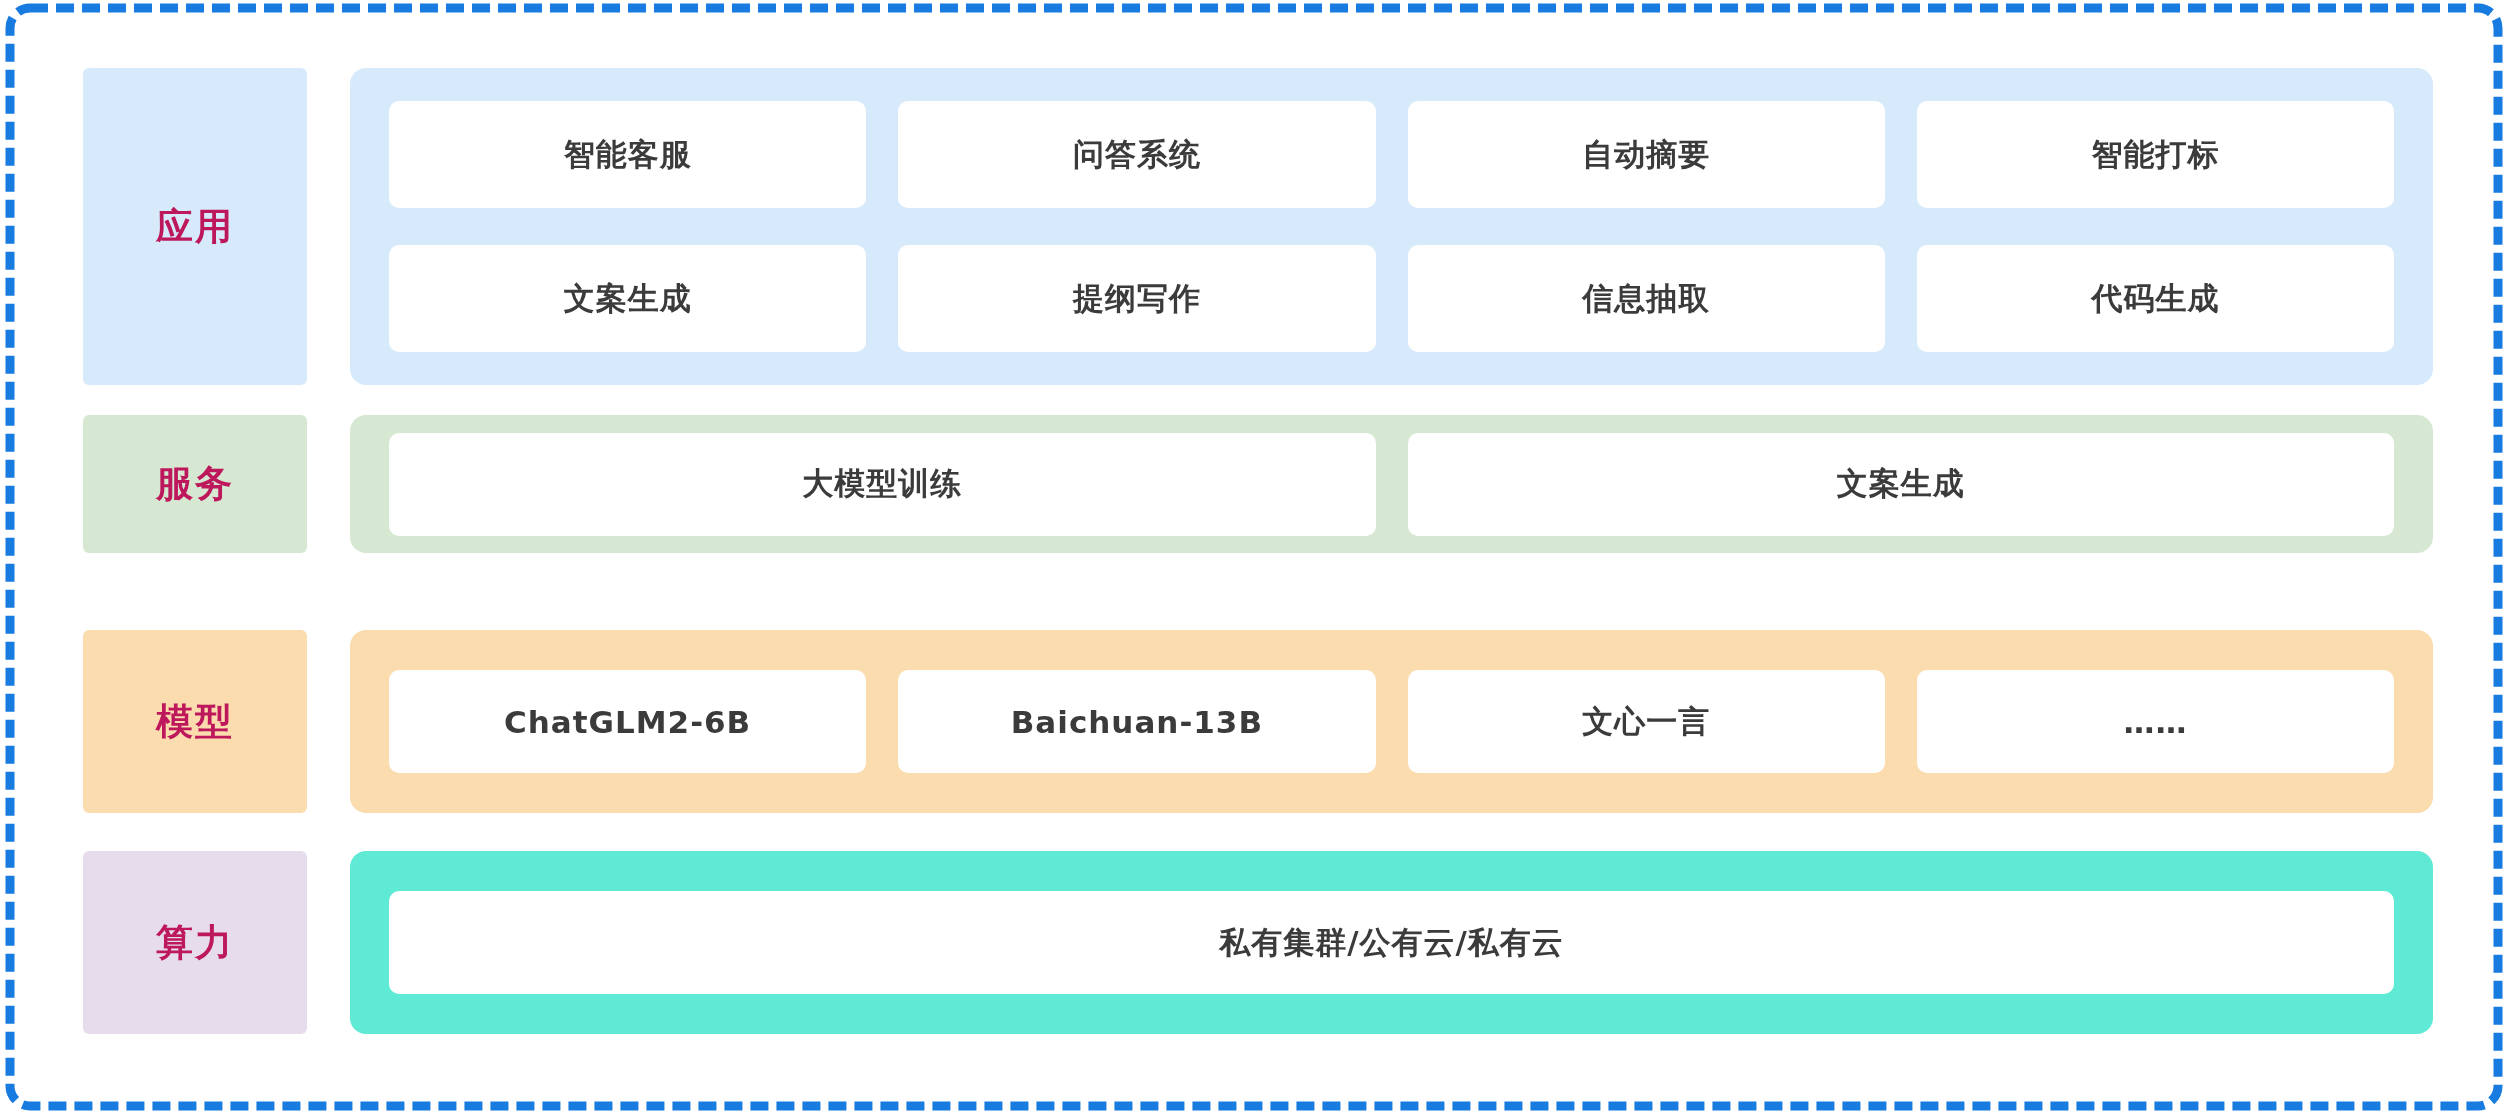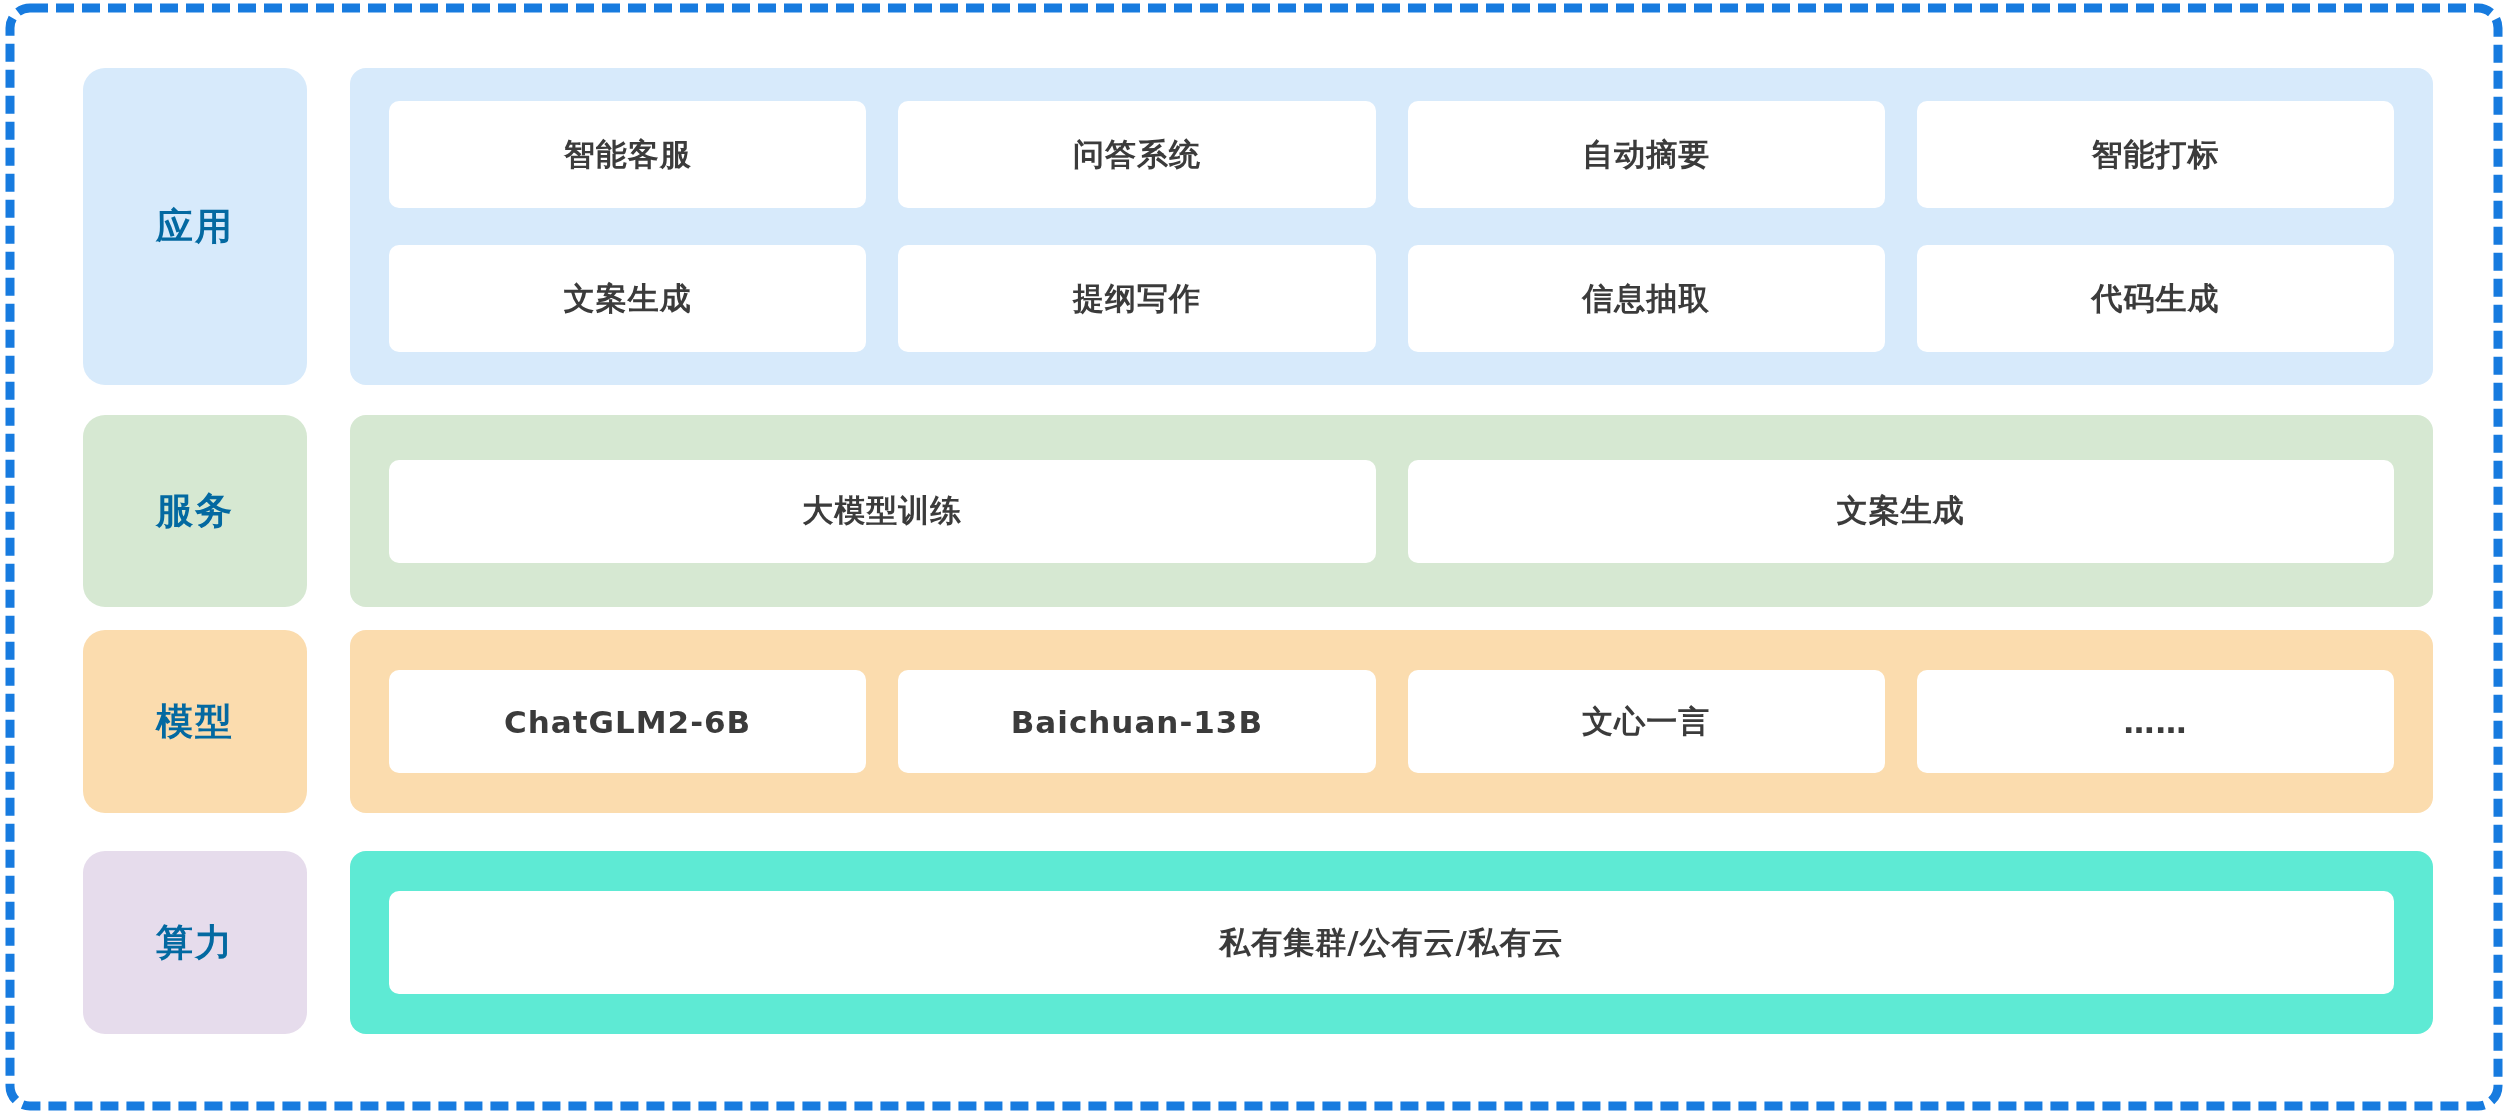--- a/index.html
+++ b/index.html
@@ -22,27 +22,27 @@
   .layer {
     position: absolute;
     left: 83px;
     width: 2350px;
     display: flex;
     gap: 43px;
   }
   .layer-label {
     width: 224px;
     flex: 0 0 224px;
-    border-radius: 22px;
+    border-radius: 6px;
     display: flex;
     align-items: center;
     justify-content: center;
     font-size: 37px;
     font-weight: 600;
-    color: #0369a1;
+    color: #be185d;
     letter-spacing: 2px;
   }
   .layer-container {
     flex: 1 1 auto;
     border-radius: 16px;
     display: flex;
     flex-direction: column;
     justify-content: center;
     padding: 0 39px;
     gap: 37px;
@@ -58,21 +58,21 @@
     display: flex;
     align-items: center;
     justify-content: center;
     font-size: 31px;
     font-weight: 600;
     color: #3b3b3b;
     letter-spacing: 1px;
   }
   
   #layer-application { top: 68px;  height: 317px; }
-  #layer-service     { top: 415px; height: 192px; }
+  #layer-service     { top: 415px; height: 138px; }
   #layer-model       { top: 630px; height: 183px; }
   #layer-compute     { top: 851px; height: 183px; }
   #layer-application .card { height: 107px; }
   #layer-service .card,
   #layer-model .card,
   #layer-compute .card { height: 103px; }
 </style>
 </head>
 <body>
 

